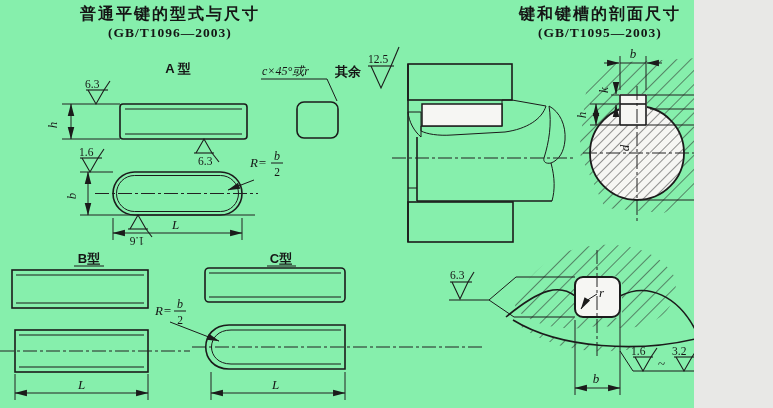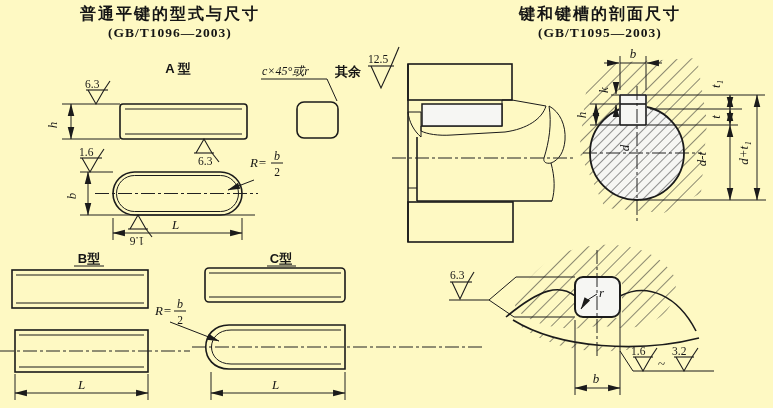--- a/index.html
+++ b/index.html
@@ -1,16 +1,16 @@
 <!DOCTYPE html>
 <html><head>
 <meta charset="utf-8">
 <style>
   html,body{margin:0;padding:0;background:#e8e8e6;}
-  #stage{position:relative;width:773px;height:408px;background:#fef9c3;overflow:hidden;
+  #stage{position:relative;width:694px;height:408px;background:#86efac;overflow:hidden;
          font-family:"Liberation Sans",sans-serif;}
   svg{position:absolute;left:0;top:0;}
   text{fill:#151515;}
   .cnT{font-family:"Liberation Sans",sans-serif;font-weight:bold;font-size:16px;letter-spacing:2px;}
   .std{font-family:"Liberation Serif",serif;font-weight:bold;font-size:13.5px;letter-spacing:1px;}
   .cn{font-family:"Liberation Sans",sans-serif;font-weight:bold;font-size:13px;}
   .it{font-family:"Liberation Serif",serif;font-style:italic;font-size:13px;}
   .it2{font-family:"Liberation Serif",serif;font-style:italic;font-size:12px;}
   .rn{font-family:"Liberation Serif",serif;font-size:11.5px;}
   .ln{stroke:#1b1b1b;stroke-width:1.6;fill:none;}

